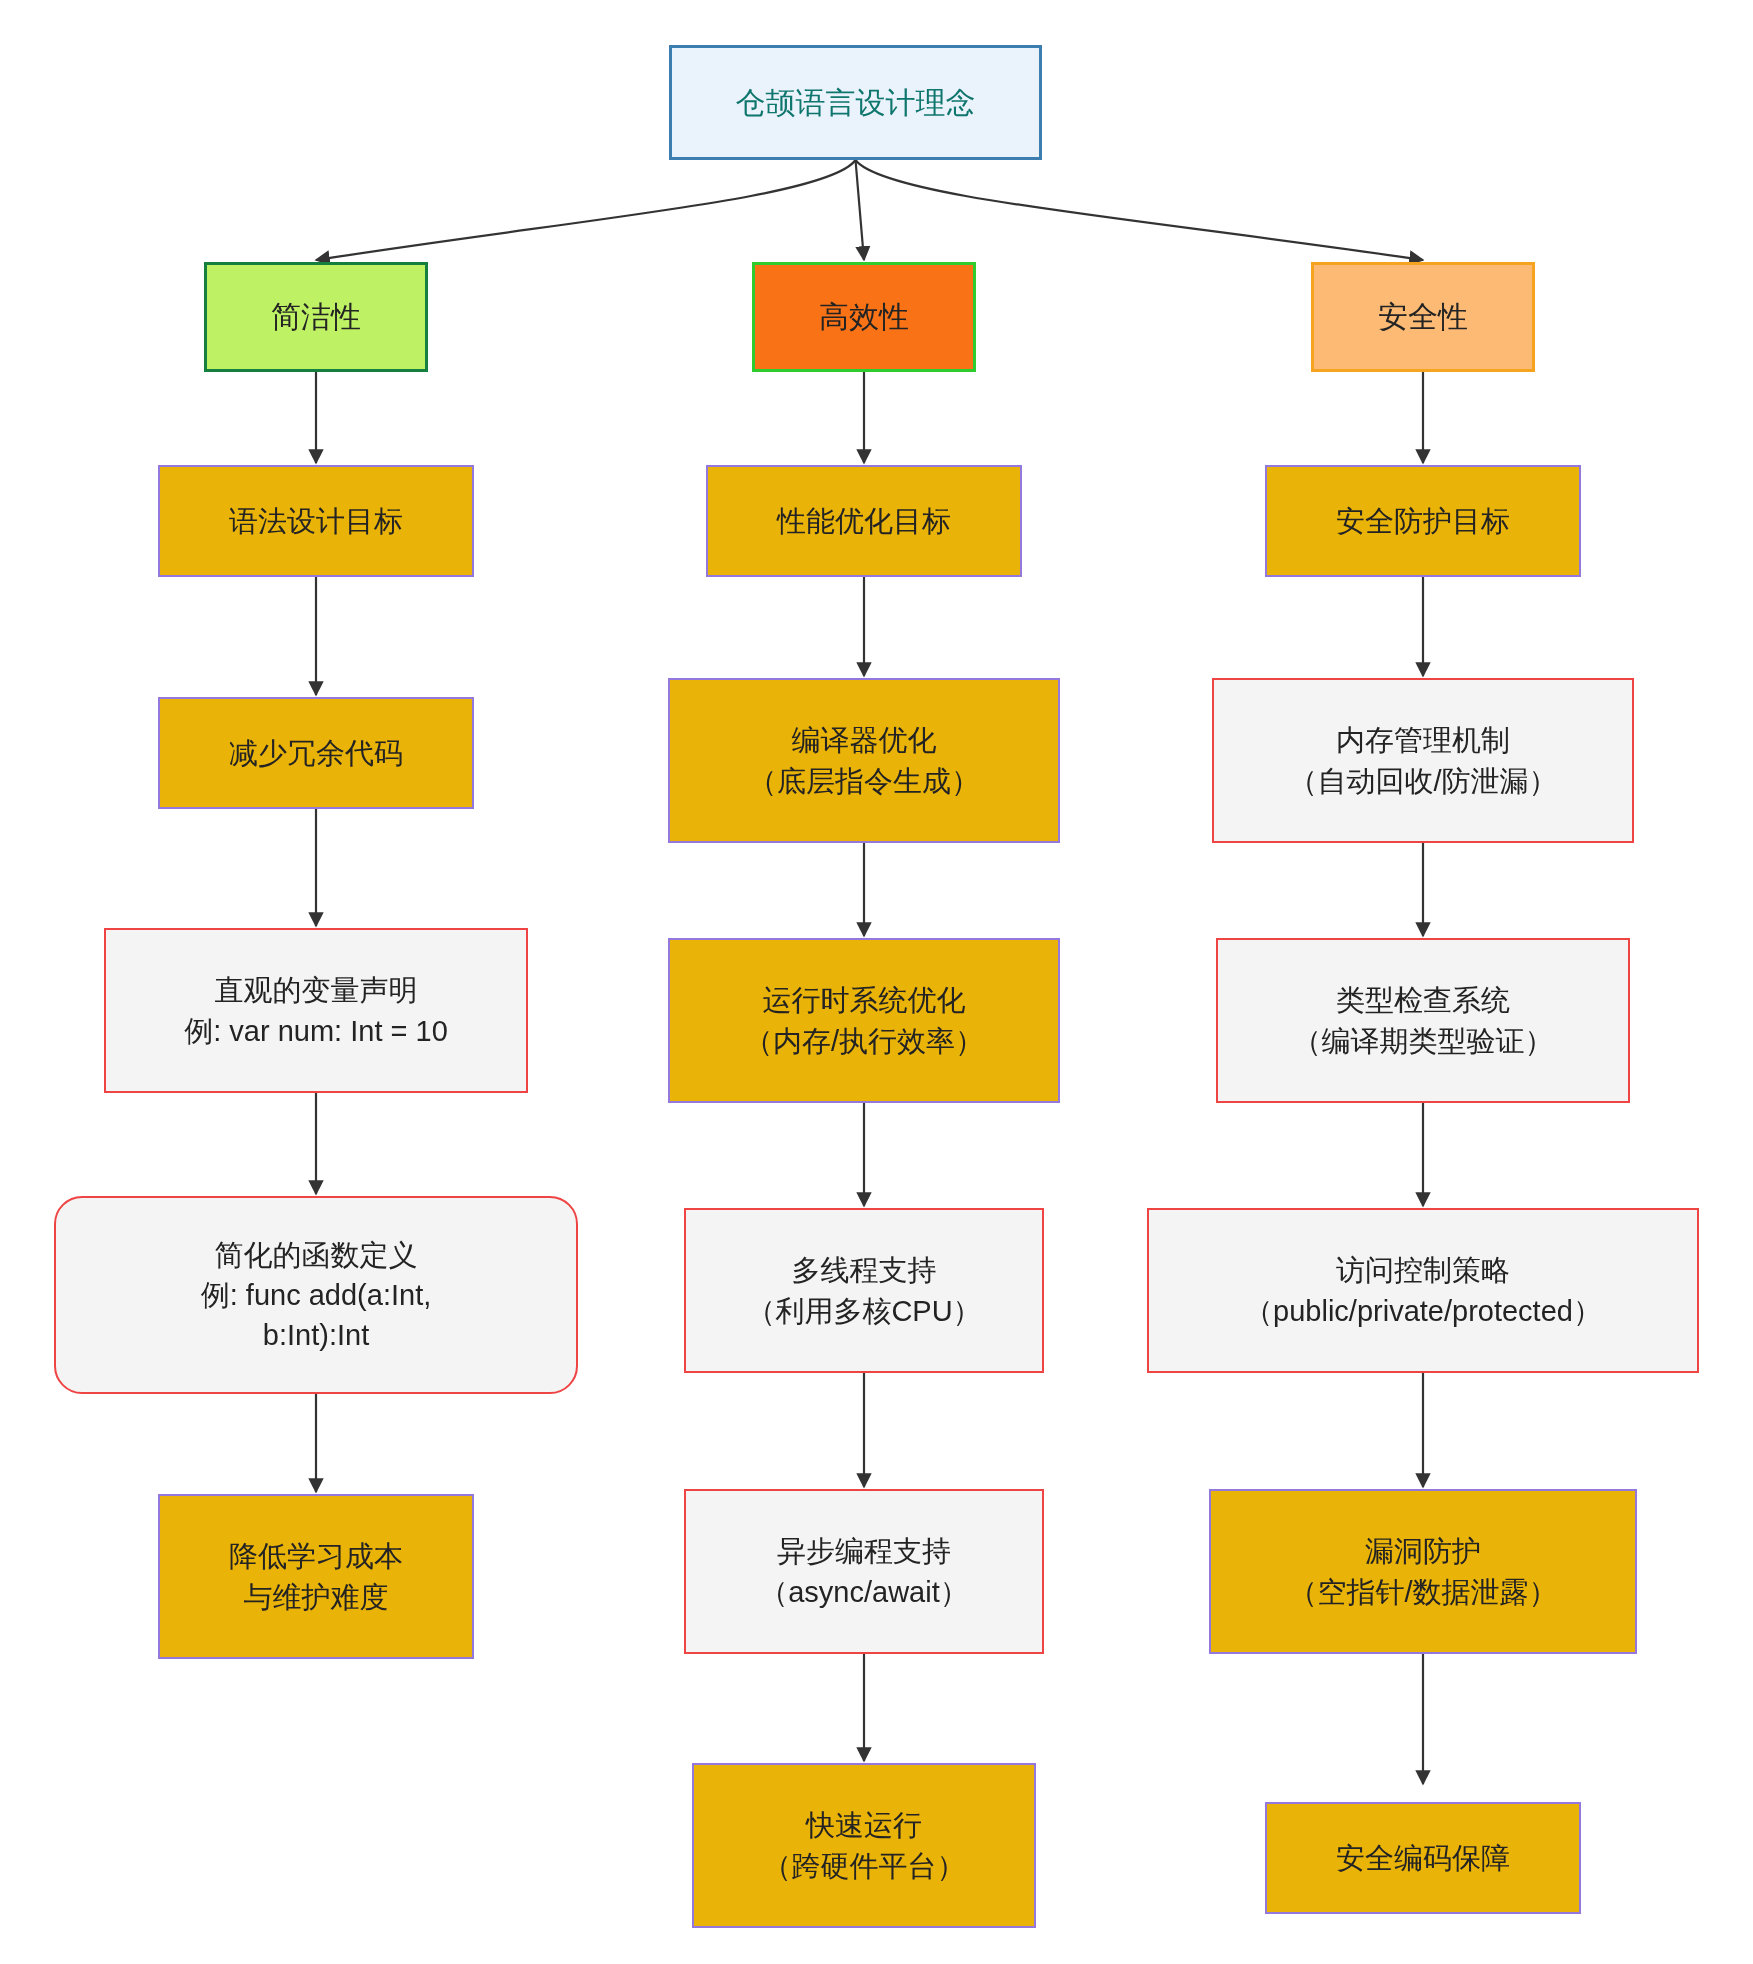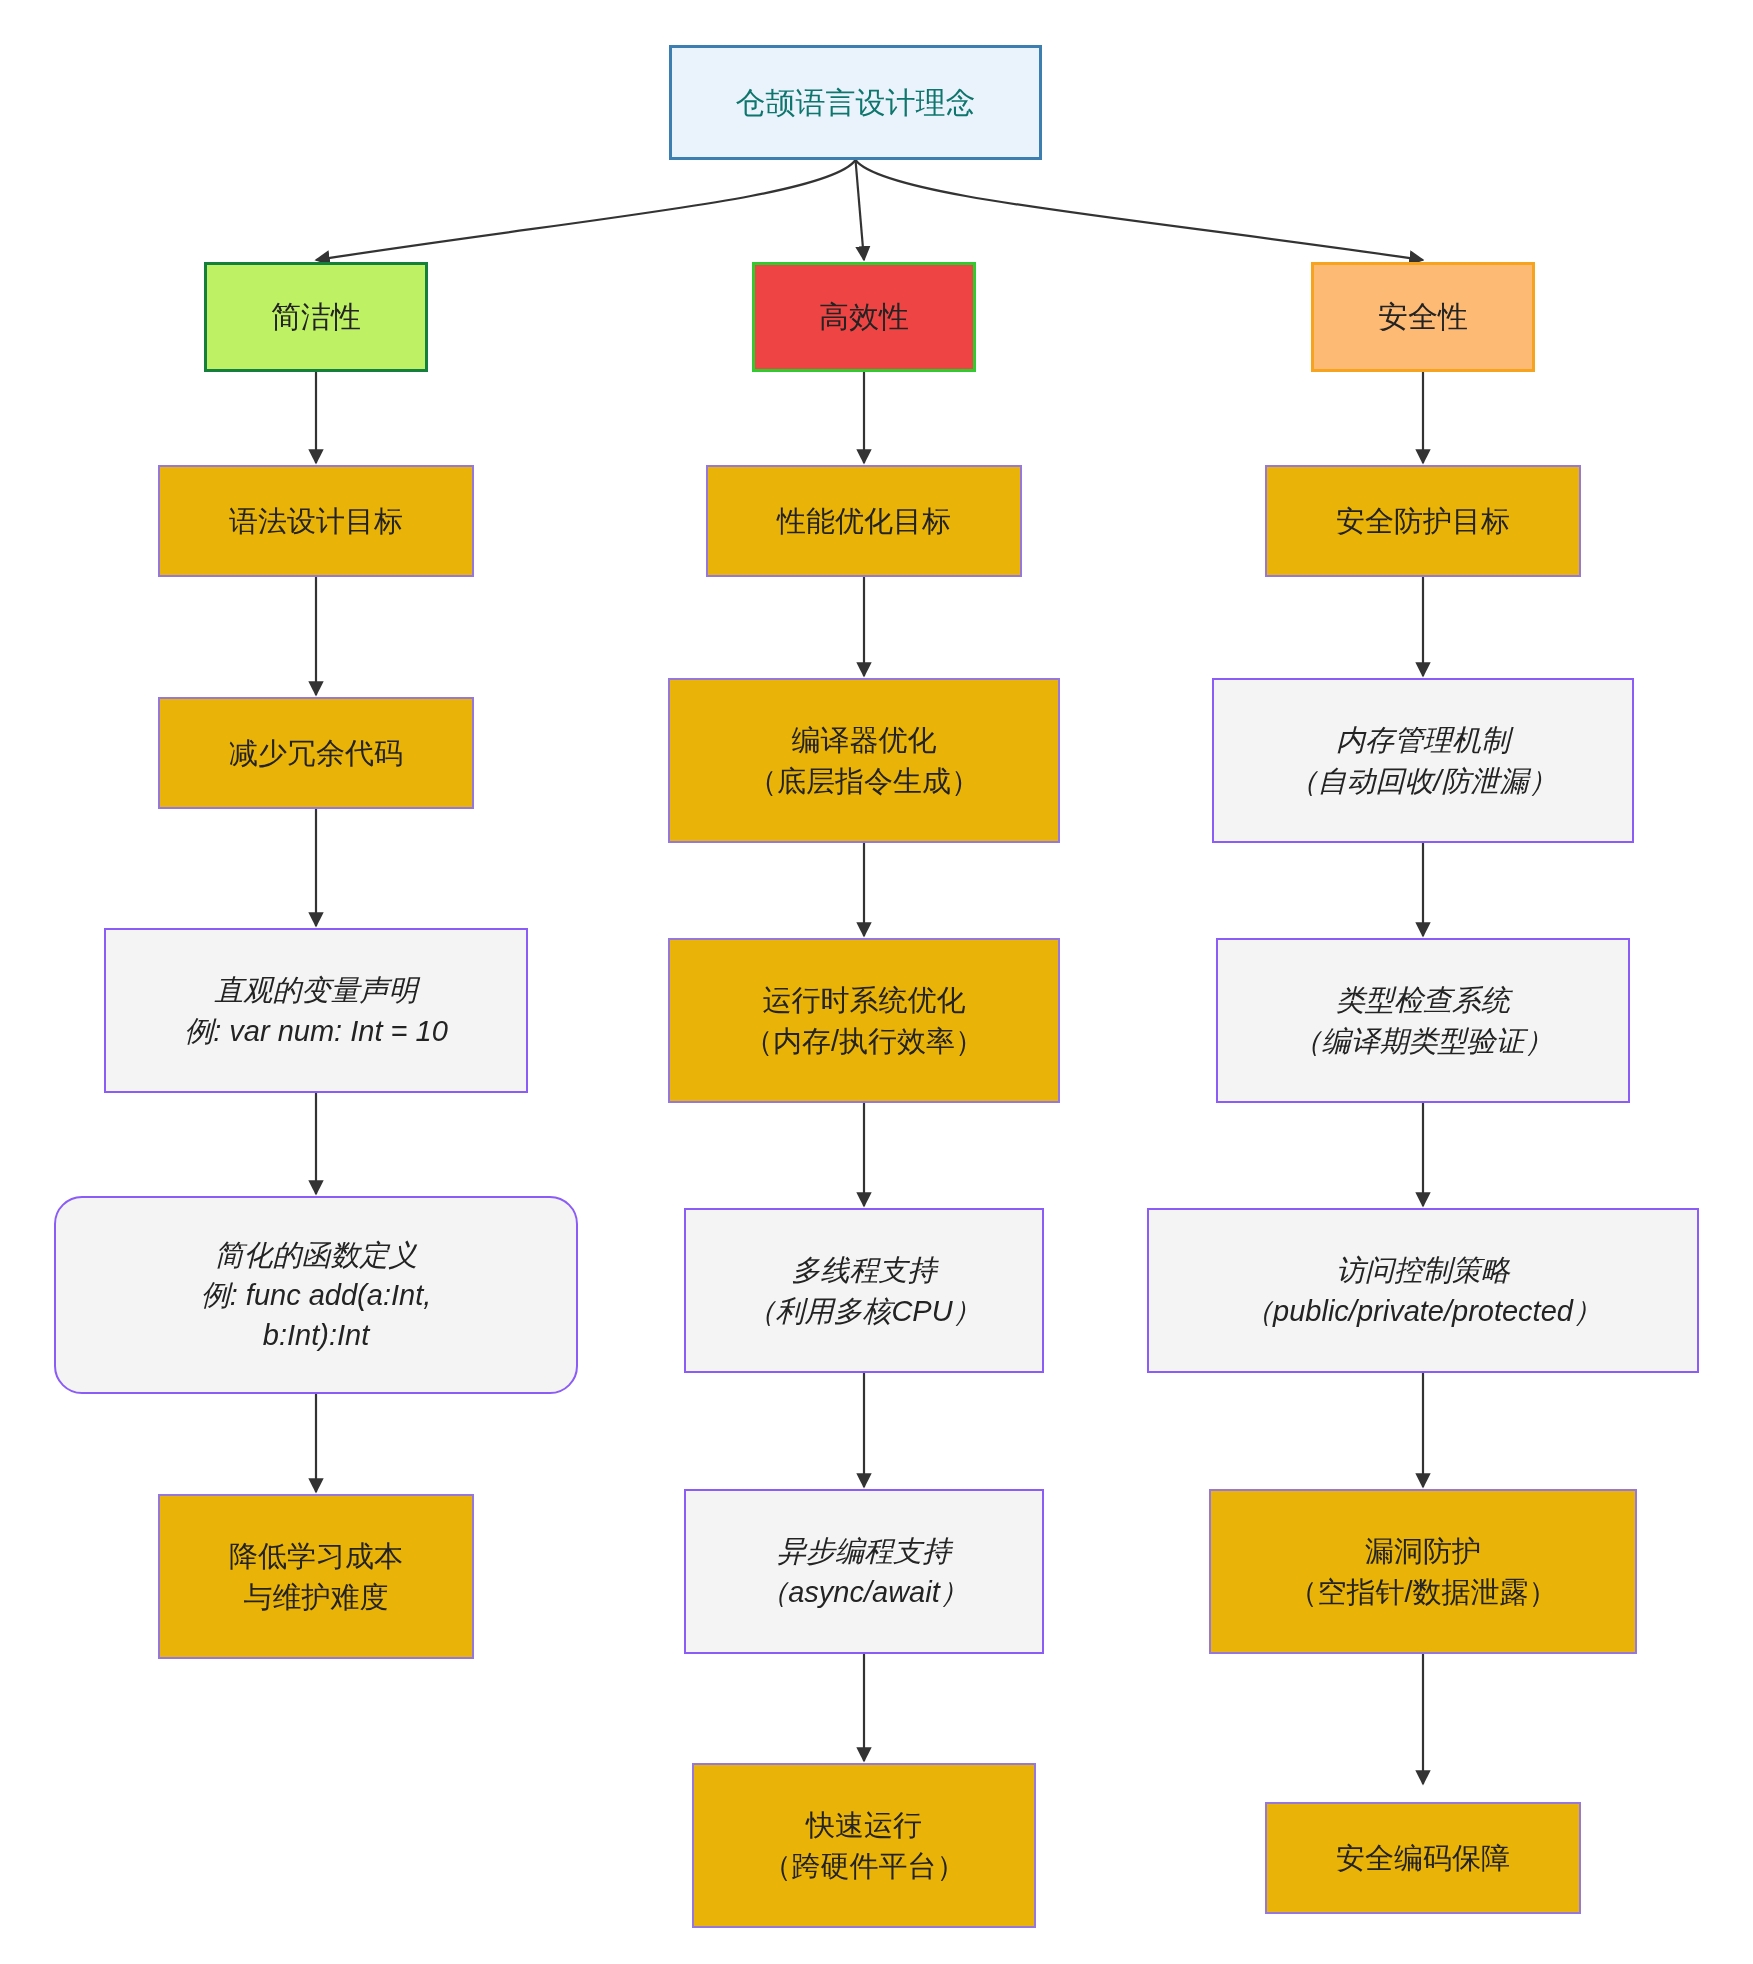--- a/index.html
+++ b/index.html
@@ -41,39 +41,38 @@
     border:3px solid #3D7EB0;
     font-size:30px;
     color:#0f766e;
   }
   .n-cyan{
     background:#bef264;
     border:3px solid #15803d;
     font-size:30px;
   }
   .n-green{
-    background:#ef4444;
+    background:#f97316;
     border:3px solid #2ECC2E;
     font-size:30px;
   }
   .n-orange{
     background:#fdba74;
     border:3px solid #F6A420;
     font-size:30px;
   }
   .n-purple{
     background:#eab308;
     border:2px solid #9578DE;
     font-size:29px;
   }
   .n-gray{
     background:#F4F4F4;
-    border:2px solid #8b5cf6;
+    border:2px solid #ef4444;
     font-size:29px;
-    font-style:italic;
   }
 </style>
 </head>
 <body>
 
 <div id="canvas">
   <svg id="edges" viewBox="0 0 1753 1964" xmlns="http://www.w3.org/2000/svg">
     <defs>
       <marker id="arrow" viewBox="0 0 10 10" refX="9" refY="5" markerWidth="7" markerHeight="7" orient="auto-start-reverse">
         <path d="M 0 0 L 10 5 L 0 10 z" fill="#333333"></path>

